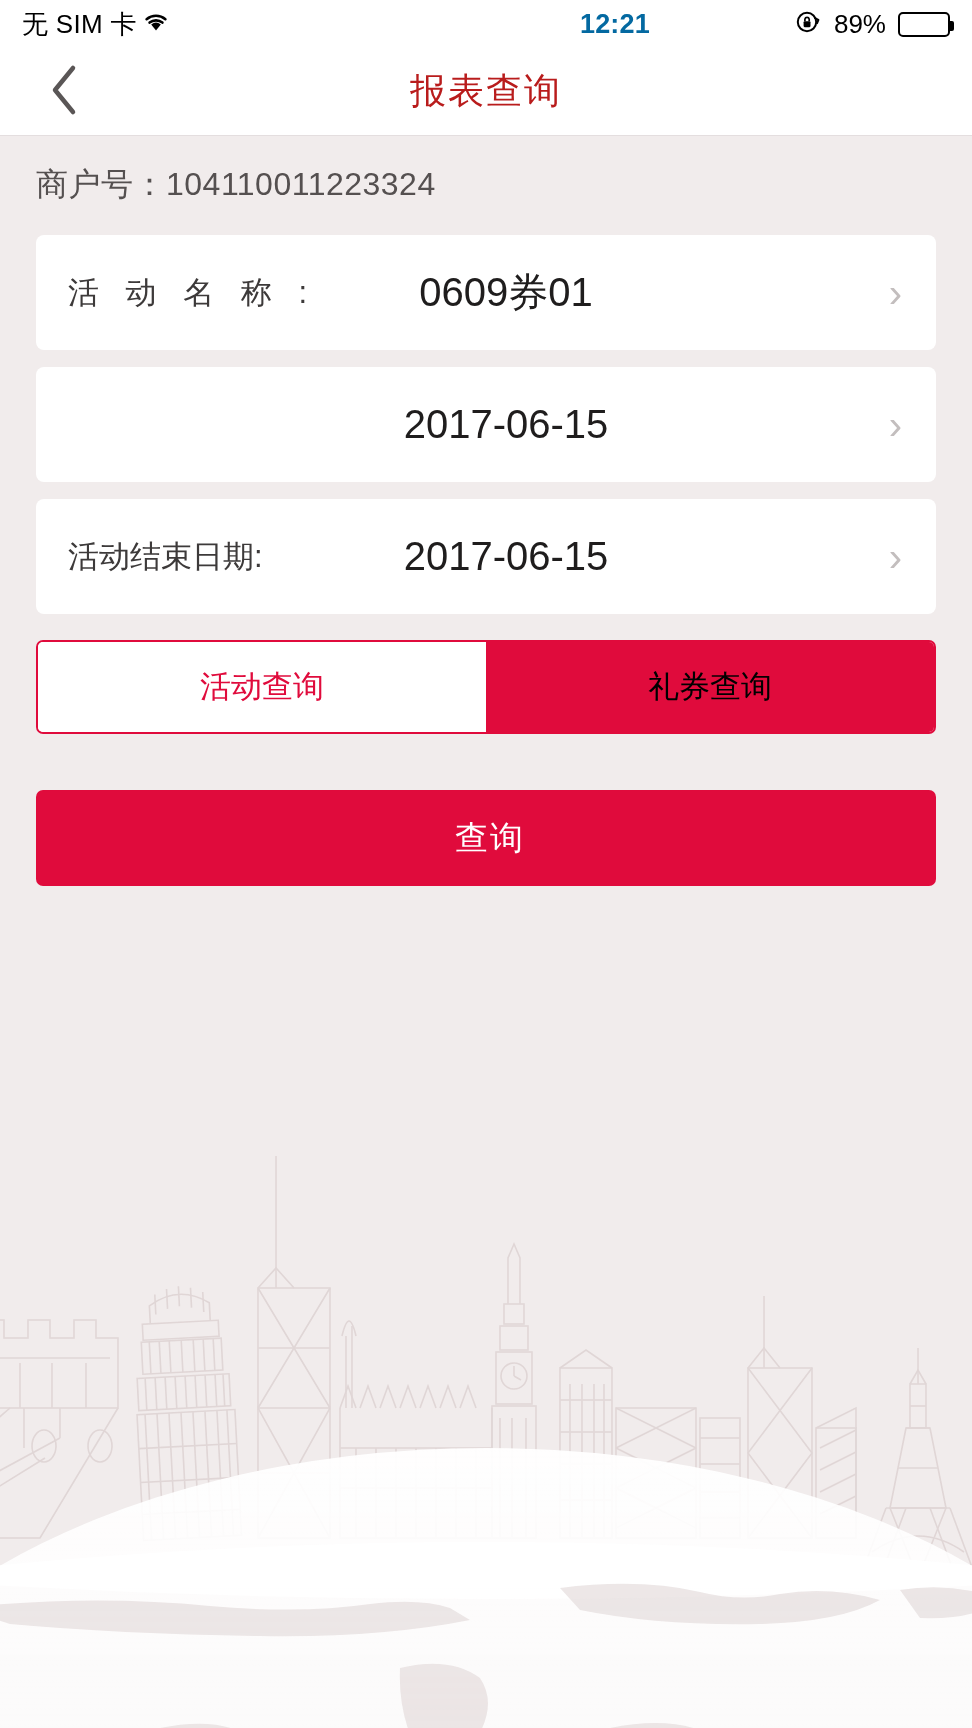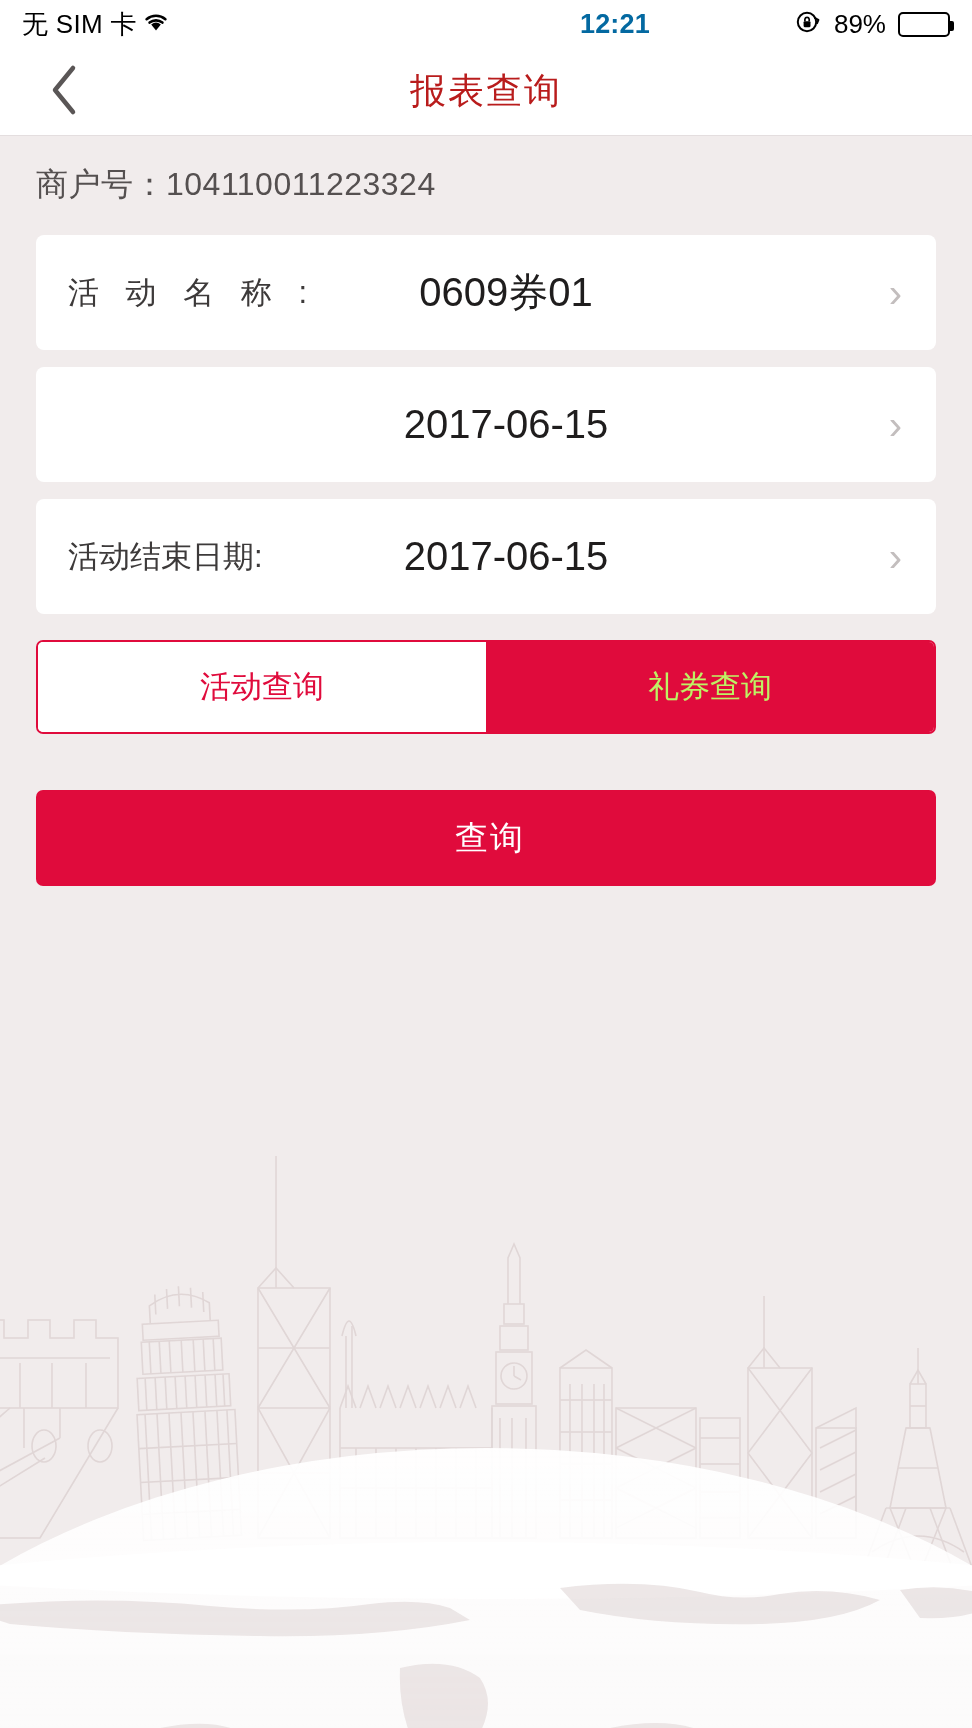--- a/index.html
+++ b/index.html
@@ -202,21 +202,21 @@
     font-size: 31px;
     cursor: pointer;
     box-sizing: border-box;
   }
   .seg-btn.inactive {
     background: #ffffff;
     color: #e00b3c;
   }
   .seg-btn.active {
     background: #e00b3c;
-    color: #bef264;
+    color: #000000;
   }
 
   
   .submit-btn {
     margin: 56px 36px 0 36px;
     height: 96px;
     background: #e00b3c;
     border-radius: 7px;
     display: flex;
     align-items: center;

